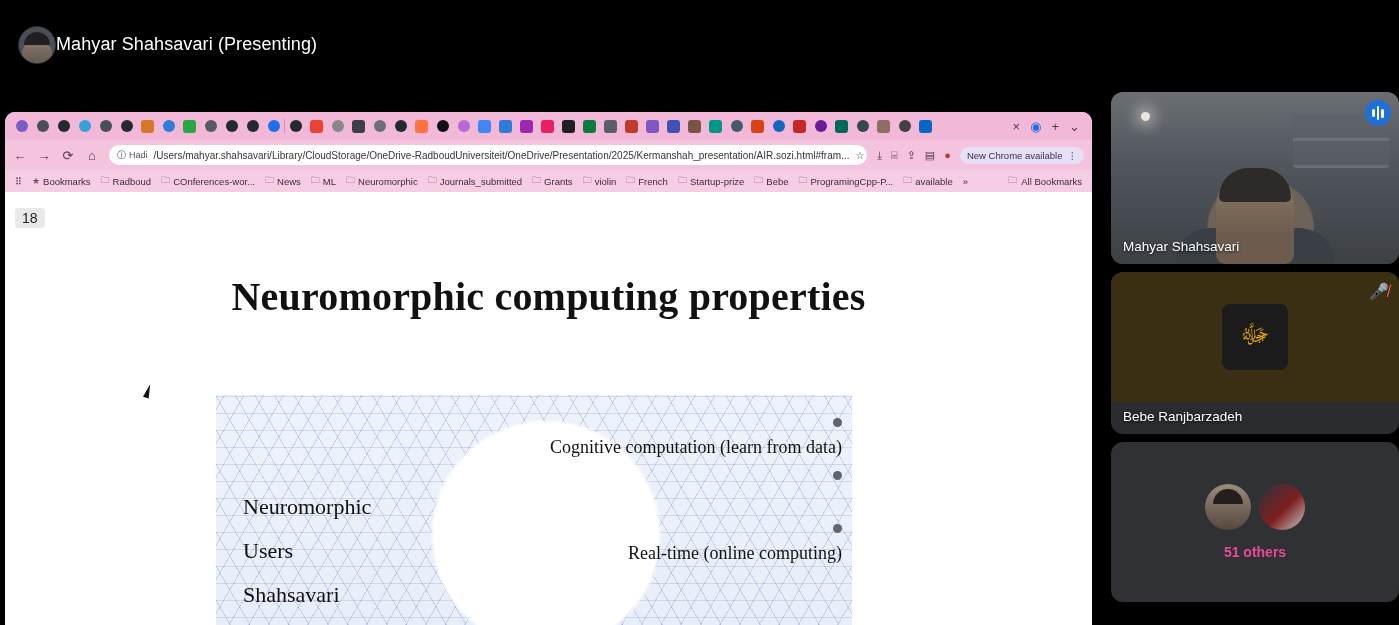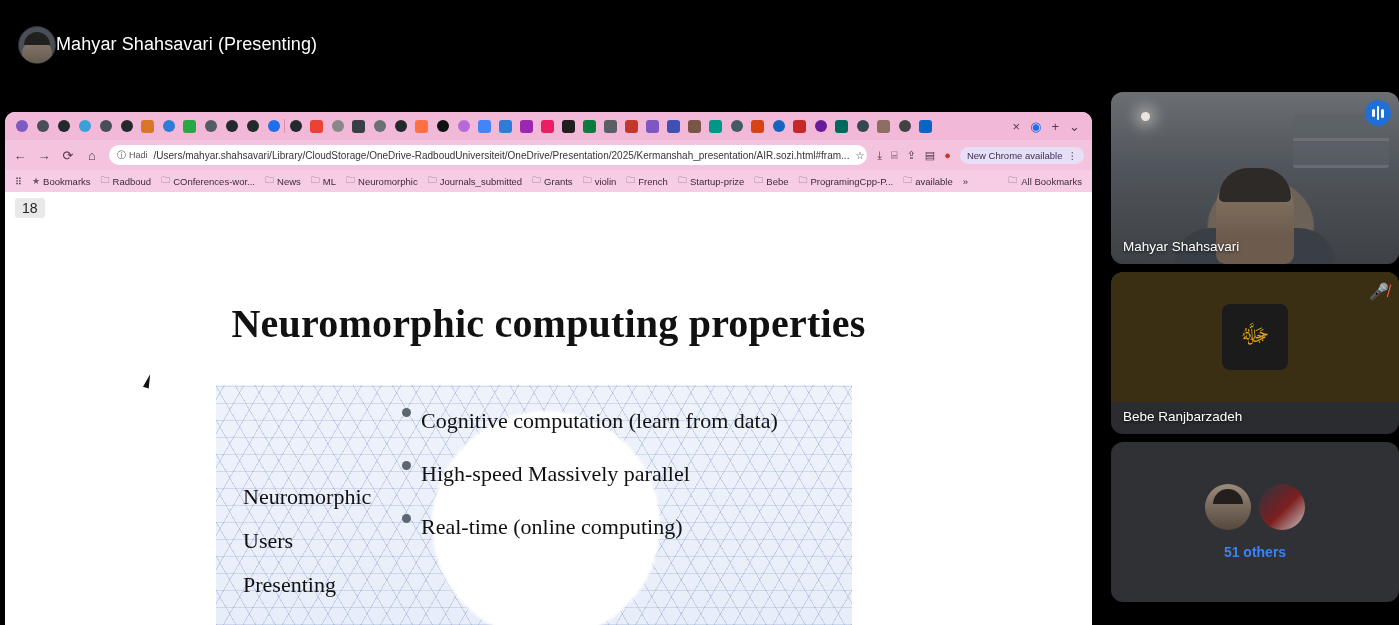--- a/index.html
+++ b/index.html
@@ -131,21 +131,21 @@
     border-right: 3px solid transparent;
     border-bottom: 14px solid #111;
     transform: rotate(18deg);
   }
   .slide-title {
     text-align: center;
     font-family: "Liberation Serif", serif;
     font-weight: bold;
     font-size: 40px;
     color: #111;
-    margin: 0; padding-top: 108px;
+    margin: 10px; padding-top: 71px;
     letter-spacing: .2px;
   }
   .slide-figure {
     position: absolute; left: 211px; top: 193px;
     width: 636px; height: 240px;
     background:
       radial-gradient(circle at 330px 140px, #ffffff 0 112px, rgba(255,255,255,0) 116px),
       repeating-linear-gradient(60deg, rgba(60,90,170,.20) 0 1px, transparent 1px 17px),
       repeating-linear-gradient(-60deg, rgba(60,90,170,.20) 0 1px, transparent 1px 17px),
       repeating-linear-gradient(0deg, rgba(60,90,170,.16) 0 1px, transparent 1px 17px),
@@ -155,24 +155,24 @@
   .fig-left-label {
     position: absolute; left: 27px; top: 90px;
     font-family: "Liberation Serif", serif;
     font-size: 22px; color: #111; line-height: 44px;
   }
   .bullets {
     position: absolute; left: 186px; top: 23px;
     width: 440px;
   }
   .bullet {
-    display: flex; align-items: flex-start; gap: 10px;
+    display: flex; align-items: flex-end; gap: 10px;
     height: 53px;
     font-family: "Liberation Serif", serif;
-    font-size: 22px; color: #111;
+    font-size: 18px; color: #111; flex-direction: column;
   }
   .bullet .bdot {
     width: 9px; height: 9px; border-radius: 50%;
     background: #5c6670; flex: 0 0 auto;
   }
 
   
   .rail {
     position: absolute; right: 0; top: 92px;
     width: 288px; height: 533px;
@@ -260,21 +260,21 @@
   .oa {
     width: 46px; height: 46px; border-radius: 50%;
     overflow: hidden; position: relative;
   }
   .oa.one { background: linear-gradient(180deg,#9a8b7d,#55473c); }
   .oa.one::after {
     content: ""; position: absolute; left: 50%; transform: translateX(-50%);
     top: 5px; width: 30px; height: 15px; border-radius: 15px 15px 0 0; background: #241f1c;
   }
   .oa.two { background: linear-gradient(135deg,#2b3440 0%, #7d1f1f 55%, #c9c9c9 100%); }
-  .others-label { color: #3b82f6; font-size: 14px; font-weight: bold; }
+  .others-label { color: #ec4899; font-size: 14px; font-weight: bold; }
 </style>
 </head>
 <body>
 
 <div class="topbar">
   <div class="presenter-avatar">
     <div class="face"></div>
     <div class="hair"></div>
   </div>
   <div class="presenter-name">Mahyar Shahsavari (Presenting)</div>
@@ -521,30 +521,29 @@
 
   <div class="slide">
     <div class="slide-badge">18</div>
     <div class="cursor-mark"></div>
     <h1 class="slide-title">Neuromorphic computing properties</h1>
 
     <div class="slide-figure">
       <div class="fig-left-label">
         <div>Neuromorphic</div>
         <div>Users</div>
-        <div>Presenting</div>
+        <div>Shahsavari</div>
       </div>
       <div class="bullets">
         <div class="bullet">
           <span class="bdot"></span>
           <span>Cognitive computation (learn from data)</span>
         </div>
         <div class="bullet">
           <span class="bdot"></span>
-          <span>High-speed Massively parallel</span>
         </div>
         <div class="bullet">
           <span class="bdot"></span>
           <span>Real-time (online computing)</span>
         </div>
         <div class="bullet">
           
           
         </div>
 

